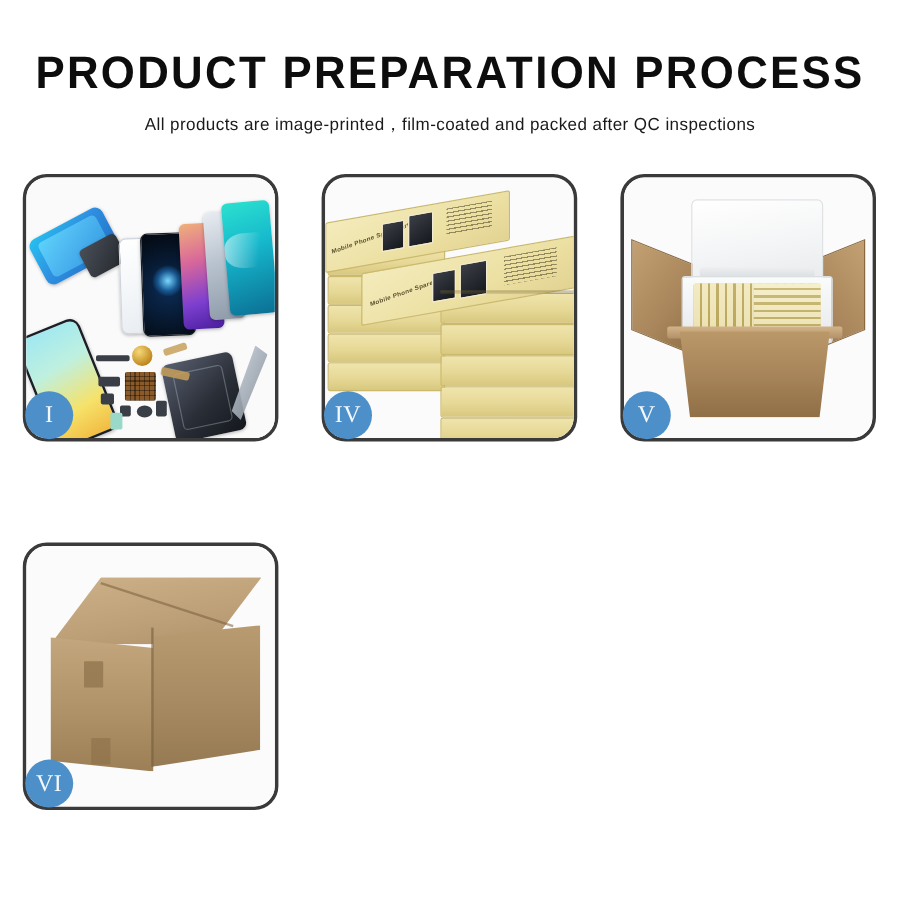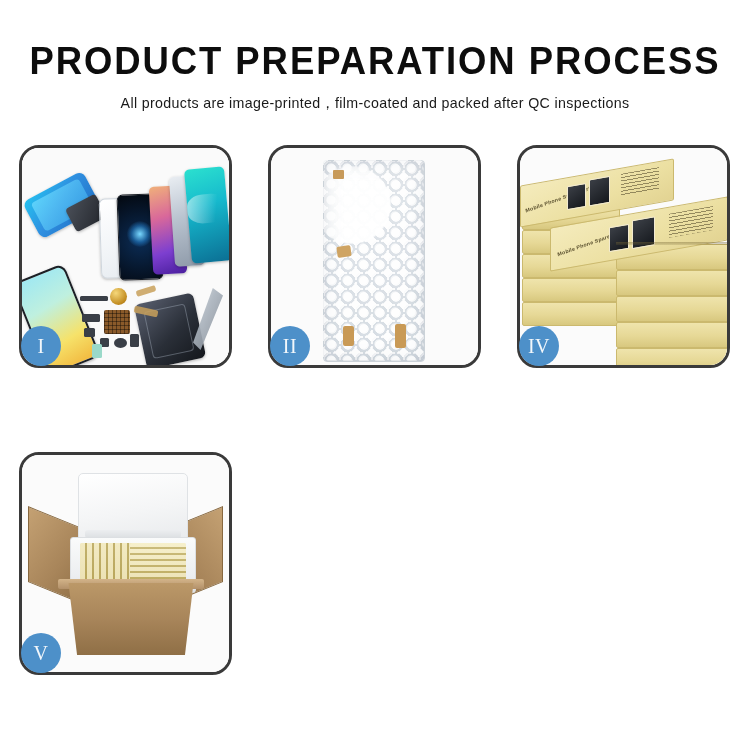--- a/index.html
+++ b/index.html
@@ -448,35 +448,20 @@
       <div class="chip" style="left:92px; top:190px; width:13px; height:10px; border-radius:50%;"></div>
       <div class="chip" style="left:108px; top:186px; width:9px; height:13px;"></div>
       <div class="chip" style="left:70px; top:196px; width:10px; height:14px; background:#9ad9c9;"></div>
       <div class="tweezer"></div>
     </div>
     <div class="badge">
       <span class="badge-label">I</span>
     </div>
   </div>
 
-  <div class="panel">
-    <div class="panel-inner">
-      <div class="screen-under"></div>
-      <div class="screen-flex"></div>
-      <div class="bubble-bag"></div>
-      <div class="bubble-overlay"></div>
-      <div class="tape-a"></div>
-      <div class="tape-b"></div>
-      <div class="tape-c"></div>
-      <div class="tape-d"></div>
-    </div>
-    <div class="badge">
-      <span class="badge-label">II</span>
-    </div>
-  </div>
 
 
   <div class="panel">
     <div class="panel-inner">
       <div class="stack">
 
         <div class="sbox" style="left:2px; top:58px; width:96px; height:22px;"></div>
         <div class="sbox" style="left:2px; top:82px; width:96px; height:22px;"></div>
         <div class="sbox" style="left:2px; top:106px; width:96px; height:22px;"></div>
         <div class="sbox" style="left:2px; top:130px; width:96px; height:22px;"></div>
@@ -519,14 +504,28 @@
       <div class="v-content"></div>
       <div class="v-content2"></div>
       <div class="v-carton-rim"></div>
       <div class="v-carton-front"></div>
     </div>
     <div class="badge">
       <span class="badge-label">V</span>
     </div>
   </div>
 
+  <div class="panel">
+    <div class="panel-inner">
+      <div class="c6-top"></div>
+      <div class="c6-top-seam"></div>
+      <div class="c6-left2"></div>
+      <div class="c6-right"></div>
+      <div class="c6-seam-v"></div>
+      <div class="c6-tape-a"></div>
+      <div class="c6-tape-b"></div>
+    </div>
+    <div class="badge">
+      <span class="badge-label">VI</span>
+    </div>
+  </div>
 
 </div>
 
 </body></html>

